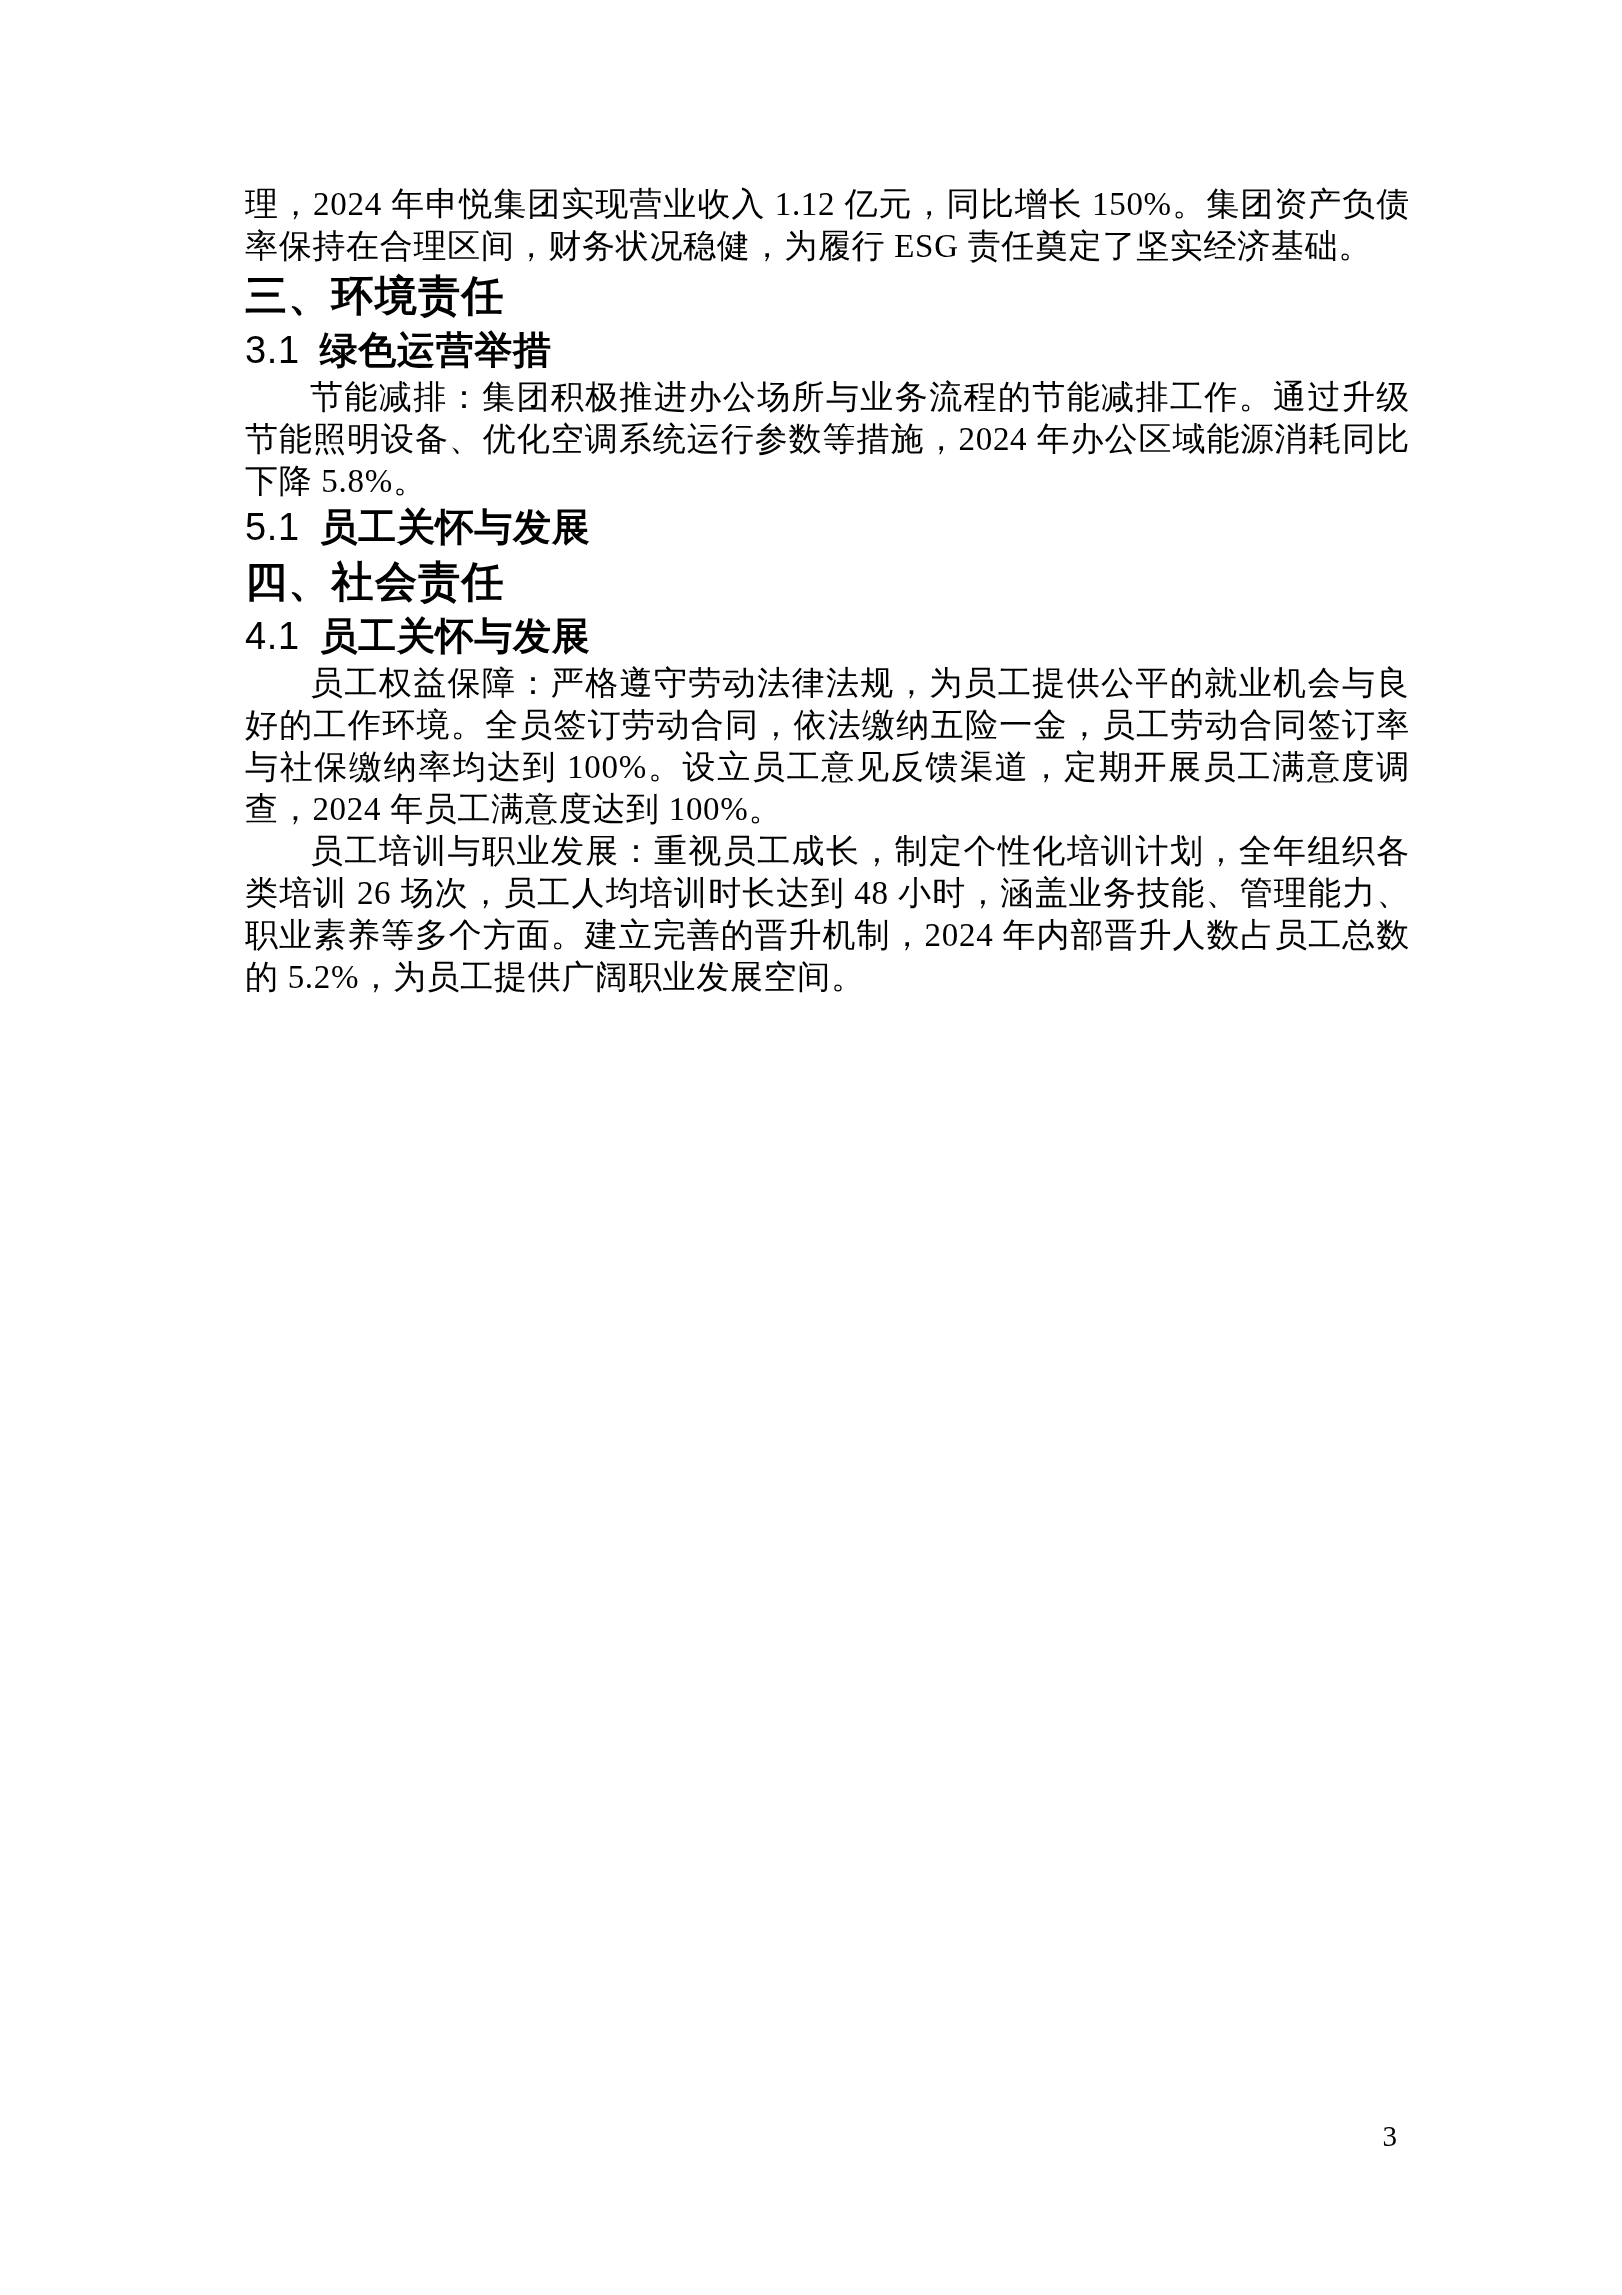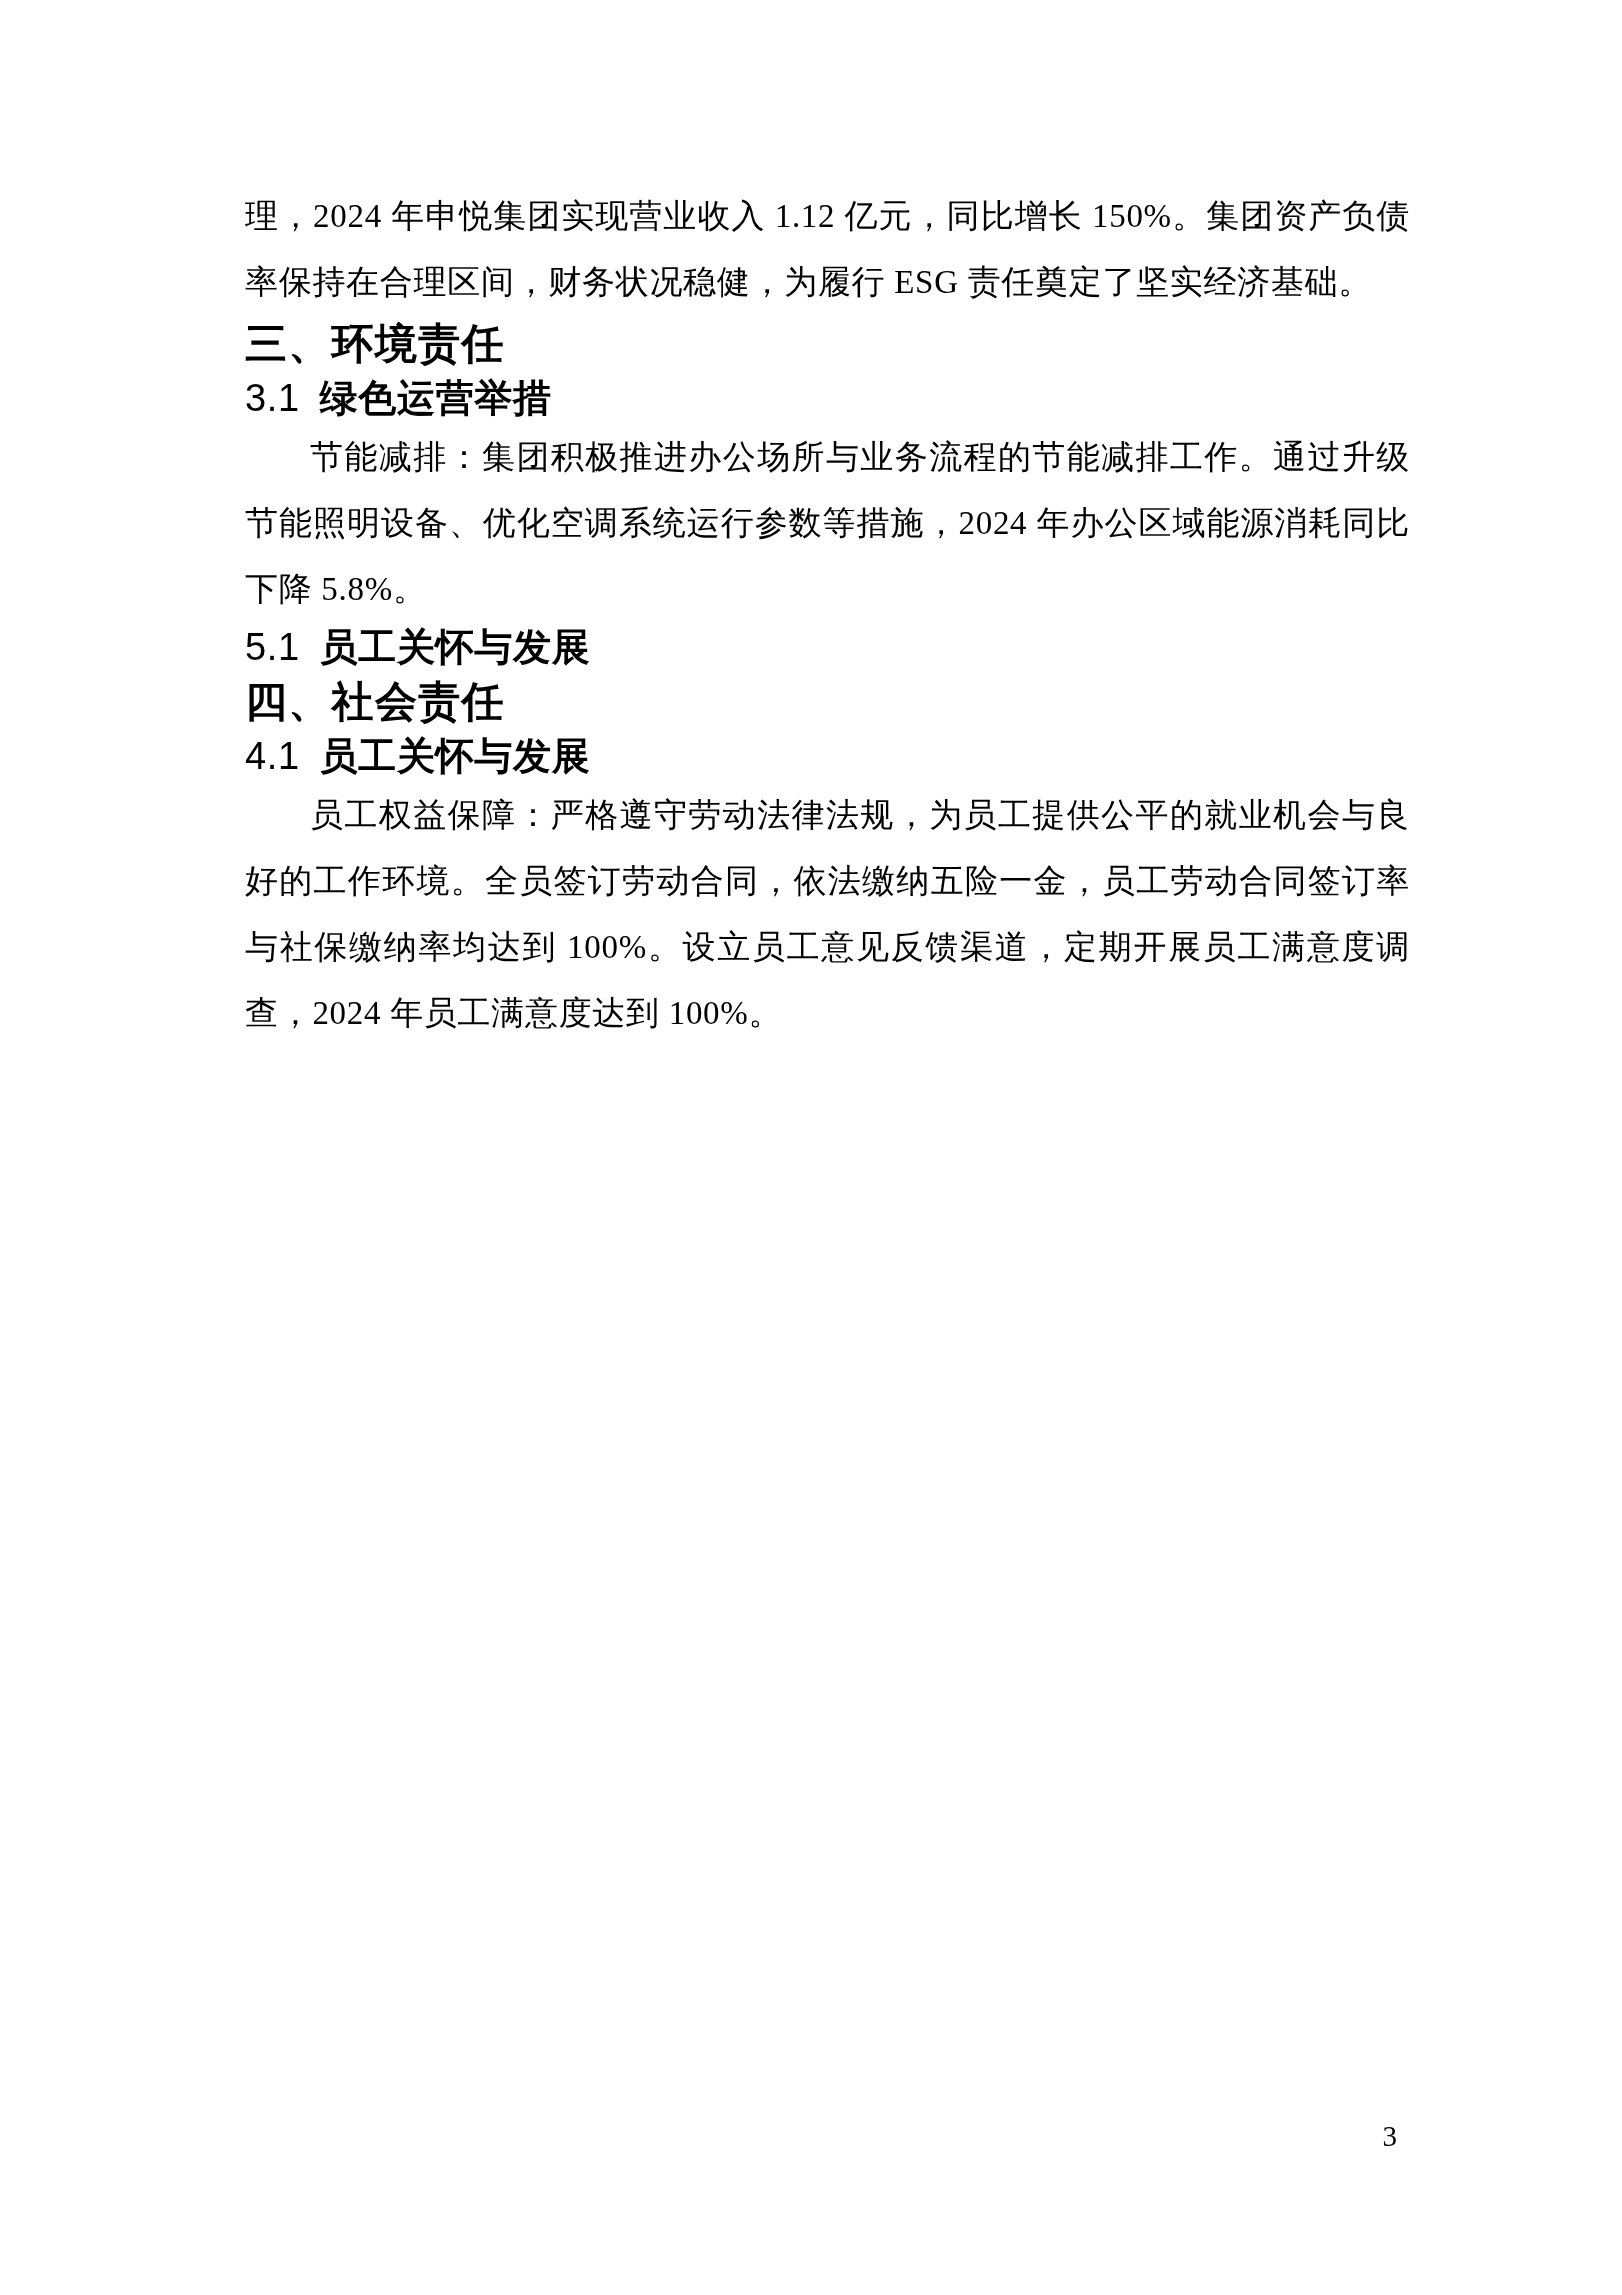--- a/index.html
+++ b/index.html
@@ -17,21 +17,21 @@
   }
   .content {
     position: absolute;
     left: 245px;
     top: 183px;
     width: 1165px;
   }
   p.body-par {
     margin: 0;
     font-size: 33px;
-    line-height: 66px;
+    line-height: 42px;
     text-align: justify;
     letter-spacing: 0.7px;
   }
   p.indent {
     text-indent: 65px;
   }
   h1.doc-h1 {
     margin: 0;
     font-family: "Liberation Sans", "DejaVu Sans", sans-serif;
     font-weight: 700;
@@ -97,17 +97,18 @@
 
 
   <h1 class="doc-h1 mt-h1-soc">四、社会责任</h1>
 
   <h2 class="doc-h2 mt-h2-41">
     <span class="h2-num">4.1</span><span class="h2-title">员工关怀与发展</span>
   </h2>
 
   <p class="body-par indent mt-p-41-1">员工权益保障：严格遵守劳动法律法规，为员工提供公平的就业机会与良好的工作环境。全员签订劳动合同，依法缴纳五险一金，员工劳动合同签订率与社保缴纳率均达到 100%。设立员工意见反馈渠道，定期开展员工满意度调查，2024 年员工满意度达到 100%。</p>
 
+  <p class="body-par indent mt-p-41-2">员工培训与职业发展：重视员工成长，制定个性化培训计划，全年组织各类培训 26 场次，员工人均培训时长达到 48 小时，涵盖业务技能、管理能力、职业素养等多个方面。建立完善的晋升机制，2024 年内部晋升人数占员工总数的 5.2%，为员工提供广阔职业发展空间。</p>
 
 </div>
 
 <div class="page-number">3</div>
 
 
 </body></html>

